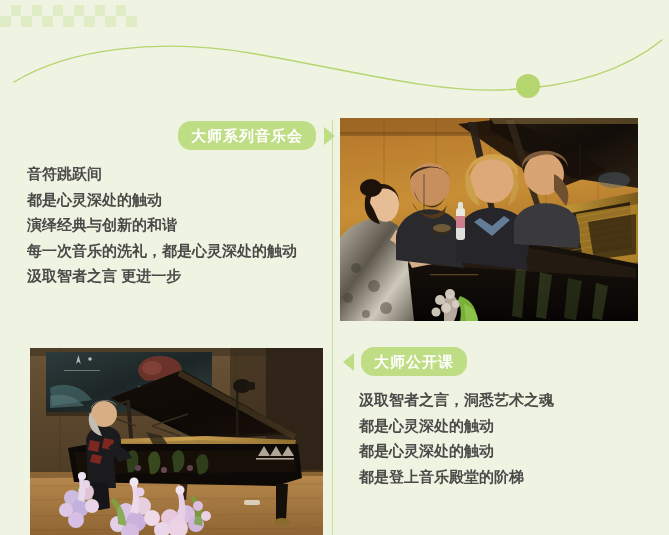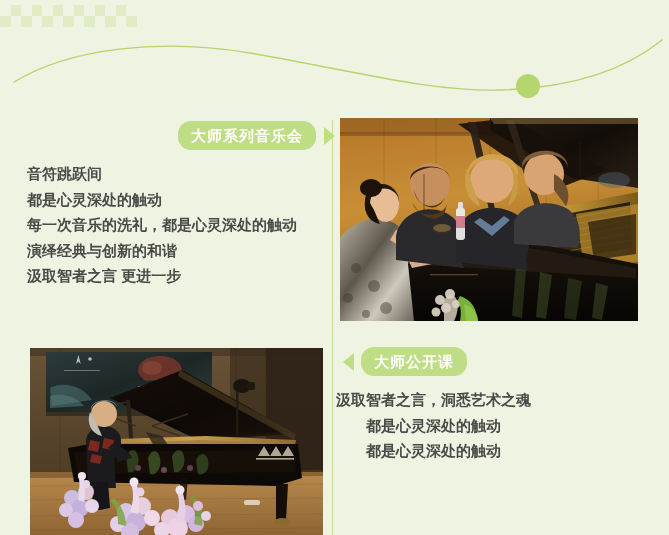--- a/index.html
+++ b/index.html
@@ -103,21 +103,21 @@
 
   
   .copy {
     position: absolute;
     color: #4a4a48;
     font-size: 15px;
     line-height: 25.5px;
   }
   .copy .line { white-space: nowrap; font-weight: bold; }
   #copy-concert { left: 27px; top: 161px; }
-  #copy-masterclass { left: 336px; top: 387px; text-align: center; }
+  #copy-masterclass { left: 359px; top: 387px; }
 
   
   .photo {
     position: absolute;
     overflow: hidden;
     background: #2b1d10;
   }
   #photo-concert {
     left: 340px;
     top: 118px;
@@ -176,22 +176,22 @@
 <div class="vdivider"></div>
 
 <div class="badge" id="badge-concert">
   <span class="pill">大师系列音乐会</span>
   <span class="tri tri-right"></span>
 </div>
 
 <div class="copy" id="copy-concert">
   <div class="line">音符跳跃间</div>
   <div class="line">都是心灵深处的触动</div>
+  <div class="line">演绎经典与创新的和谐</div>
   <div class="line">每一次音乐的洗礼，都是心灵深处的触动</div>
-  <div class="line">演绎经典与创新的和谐</div>
   <div class="line">汲取智者之言 更进一步</div>
 </div>
 
 <div class="photo" id="photo-concert">
   <svg viewBox="0 0 298 203" preserveAspectRatio="none">
     <defs>
       <linearGradient id="wallA" x1="0" y1="0" x2="0.25" y2="1">
         <stop offset="0" stop-color="#b4762a"></stop>
         <stop offset="0.45" stop-color="#c98f36"></stop>
         <stop offset="1" stop-color="#8c5a20"></stop>
@@ -338,20 +338,21 @@
 
 <div class="badge" id="badge-masterclass">
   <span class="tri tri-left"></span>
   <span class="pill">大师公开课</span>
 </div>
 
 <div class="copy" id="copy-masterclass">
   <div class="line">汲取智者之言，洞悉艺术之魂</div>
   <div class="line">都是心灵深处的触动</div>
   <div class="line">都是心灵深处的触动</div>
+  <div class="line">都是登上音乐殿堂的阶梯</div>
 </div>
 
 <div class="photo" id="photo-masterclass">
   <svg viewBox="0 0 293 187" preserveAspectRatio="none">
     <defs>
       <linearGradient id="wallB" x1="0" y1="0" x2="0" y2="1">
         <stop offset="0" stop-color="#6a5336"></stop>
         <stop offset="1" stop-color="#4e3c26"></stop>
       </linearGradient>
       <linearGradient id="floorB" x1="0" y1="0" x2="0" y2="1">

